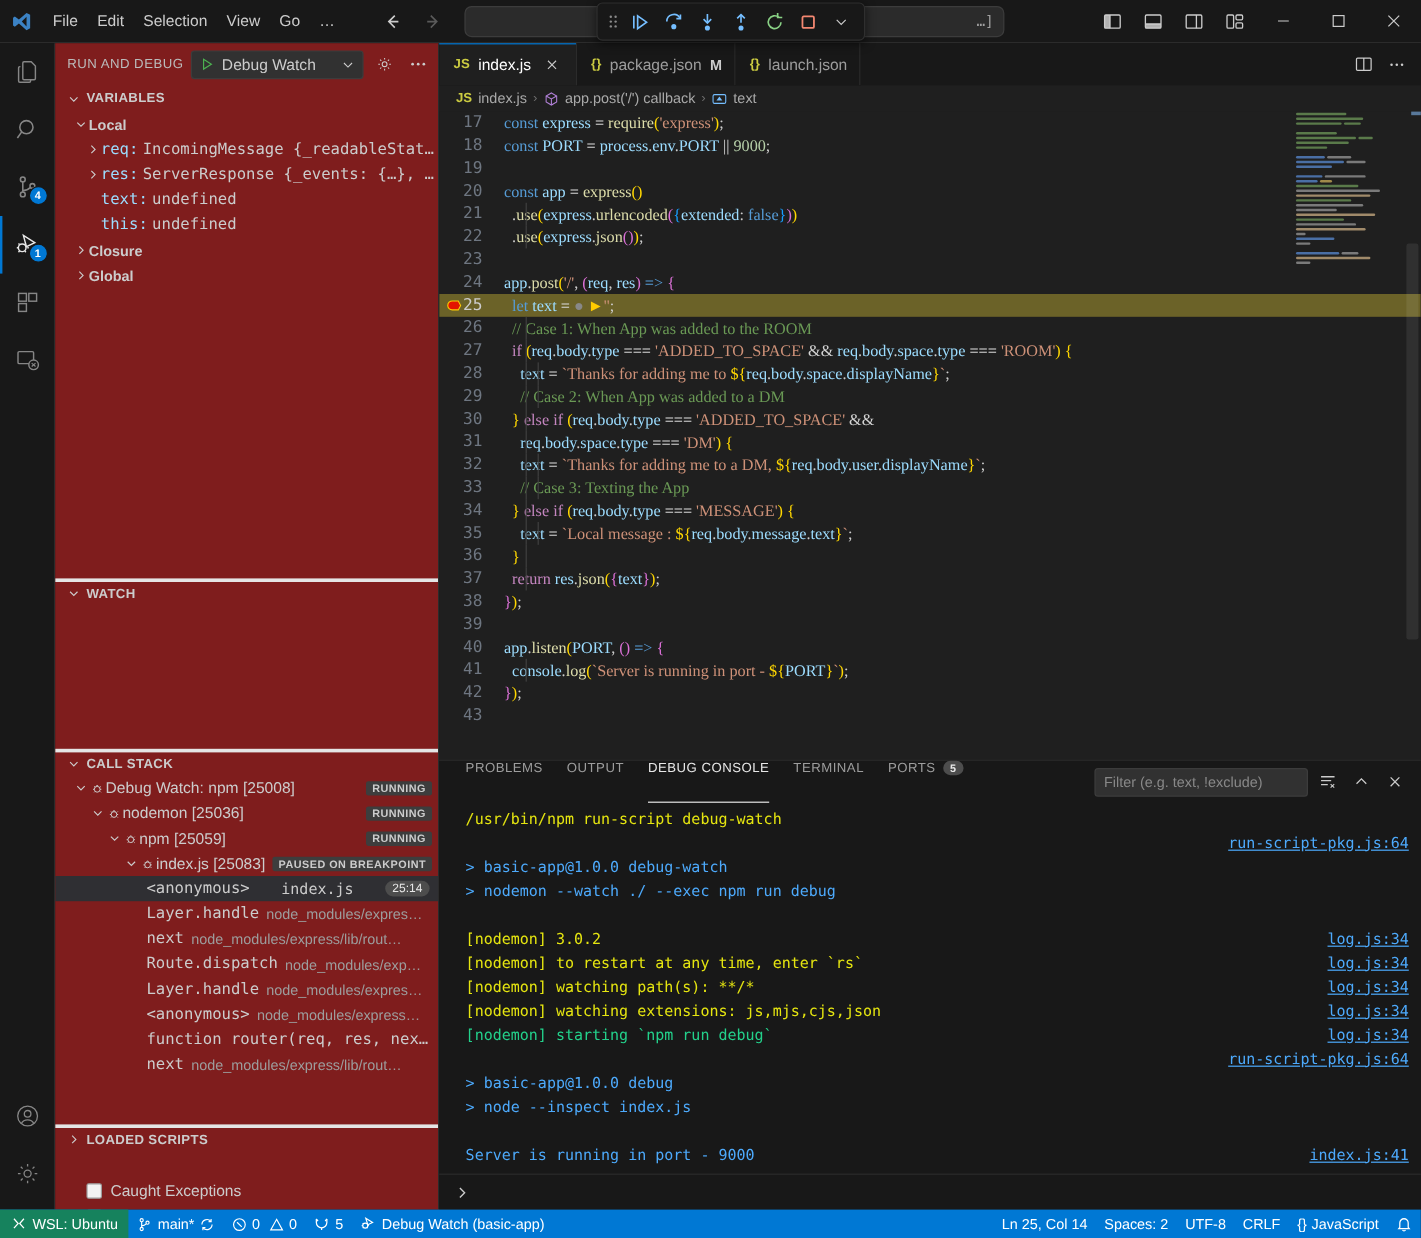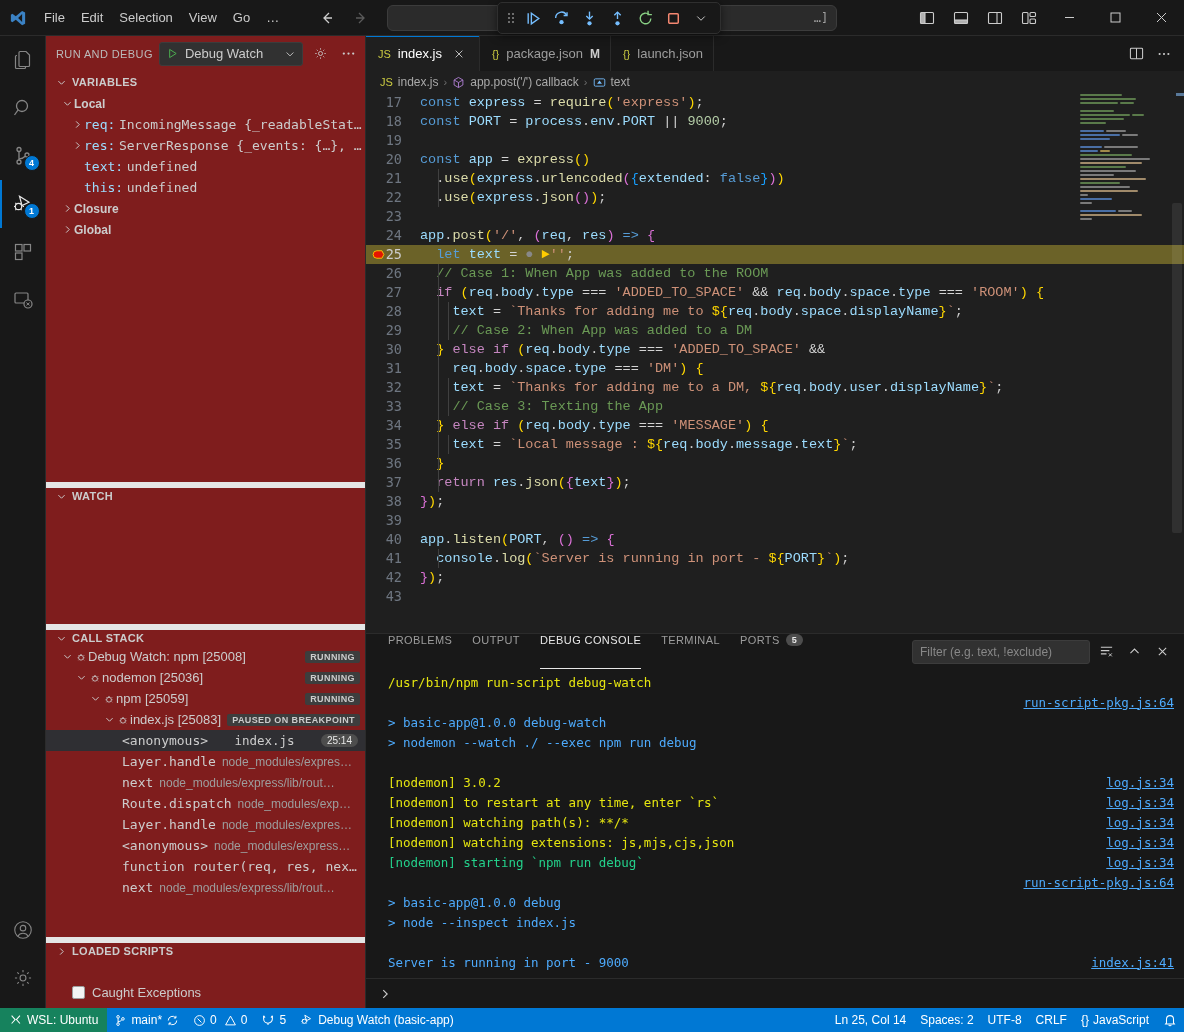--- a/index.html
+++ b/index.html
@@ -73,21 +73,21 @@
   #launch-select{
     flex:1; height:24px; background:#313131; border:1px solid #3c3c3c; border-radius:3px;
     display:flex; align-items:center; gap:6px; padding:0 6px; min-width:0;
   }
   #launch-name{ font-size:13px; color:#cccccc; white-space:nowrap; overflow:hidden; text-overflow:ellipsis; }
   .sb-ico{ width:22px; height:22px; display:flex; align-items:center; justify-content:center; color:#cccccc; flex:none; }
 
   .section-head{
     height:22px; display:flex; align-items:center; gap:4px; padding-left:8px;
     font-size:11px; font-weight:bold; letter-spacing:.3px; color:#cccccc; cursor:pointer;
-    border-top:6px solid #e5e5e5;
+    border-top:3px solid #e5e5e5;
   }
   .section-head .tw{ width:14px; display:flex; align-items:center; justify-content:center; color:#cccccc; }
   .row{ height:21px; display:flex; align-items:center; font-size:13px; white-space:nowrap; }
   .tw{ width:14px; height:21px; display:flex; align-items:center; justify-content:center; flex:none; color:#cccccc; }
   .tw.empty{ visibility:hidden; }
   .vname{ color:#9cdcfe; }
   .vval{ color:#cccccc; }
   .scope{ color:#cccccc; font-weight:bold; font-size:12px; }
   .ellip{ overflow:hidden; text-overflow:ellipsis; }
 
@@ -111,21 +111,21 @@
   #editor-area{ position:absolute; left:366px; top:36px; width:818px; height:972px; background:#1f1f1f; }
   #tabsbar{ height:35px; background:#181818; display:flex; align-items:stretch; position:relative; }
   .tab{
     display:flex; align-items:center; gap:7px; padding:0 10px 0 12px; min-width:0;
     background:#181818; border-right:1px solid #2b2b2b; color:#9d9d9d; font-size:13px; position:relative;
   }
   .tab.active{ background:#1f1f1f; color:#ffffff; }
   .tab.active::before{
     content:""; position:absolute; left:0; right:0; top:0; height:1px; background:#0078d4;
   }
-  .tab-ico{ font-size:11px; font-weight:normal; flex:none; }
+  .tab-ico{ font-size:11px; font-weight:bold; flex:none; }
   .ico-js{ color:#cbcb41; }
   .ico-json{ color:#cbcb41; }
   .tab-close{ width:20px; height:20px; display:flex; align-items:center; justify-content:center; color:#cccccc; border-radius:4px; }
   .tab-mod{ color:#cccccc; font-size:12px; font-weight:bold; }
   .tabs-actions{ margin-left:auto; display:flex; align-items:center; padding-right:8px; gap:4px; }
   .tab-act{ width:24px; height:24px; display:flex; align-items:center; justify-content:center; color:#cccccc; border-radius:4px; }
 
   #breadcrumb{ height:22px; display:flex; align-items:center; padding-left:14px; gap:5px; font-size:12px; color:#a9a9a9; }
   .bc-sep{ color:#6e6e6e; font-size:11px; }
   .bc-item{ display:flex; align-items:center; gap:5px; }
@@ -134,21 +134,21 @@
     position:absolute; left:0; top:57px; width:818px; height:576px;
     background:#1f1f1f; overflow:hidden;
   }
   .cl{ height:19px; display:flex; align-items:flex-start; position:relative; }
   .ln{
     width:54px; text-align:right; padding-right:18px; color:#6e7681;
     font-size:13.5px; line-height:19px; flex:none;
     font-family:"DejaVu Sans Mono","Liberation Mono",monospace;
   }
   .ctext{
-    font-family:Liberation Mono, monospace;
+    font-family:Liberation Serif, serif;
     font-size:13.5px; line-height:19px; white-space:pre; color:#cccccc;
   }
   .cl.hl{ background:#6b6228; }
   .cl.hl .ln{ color:#cccccc; }
   .gutter-bp{
     position:absolute; left:6px; top:3px; width:13px; height:13px; z-index:3;
   }
   .indent{ position:absolute; top:0; width:1px; height:19px; background:#404040; }
   
   .k{ color:#569cd6; }      

